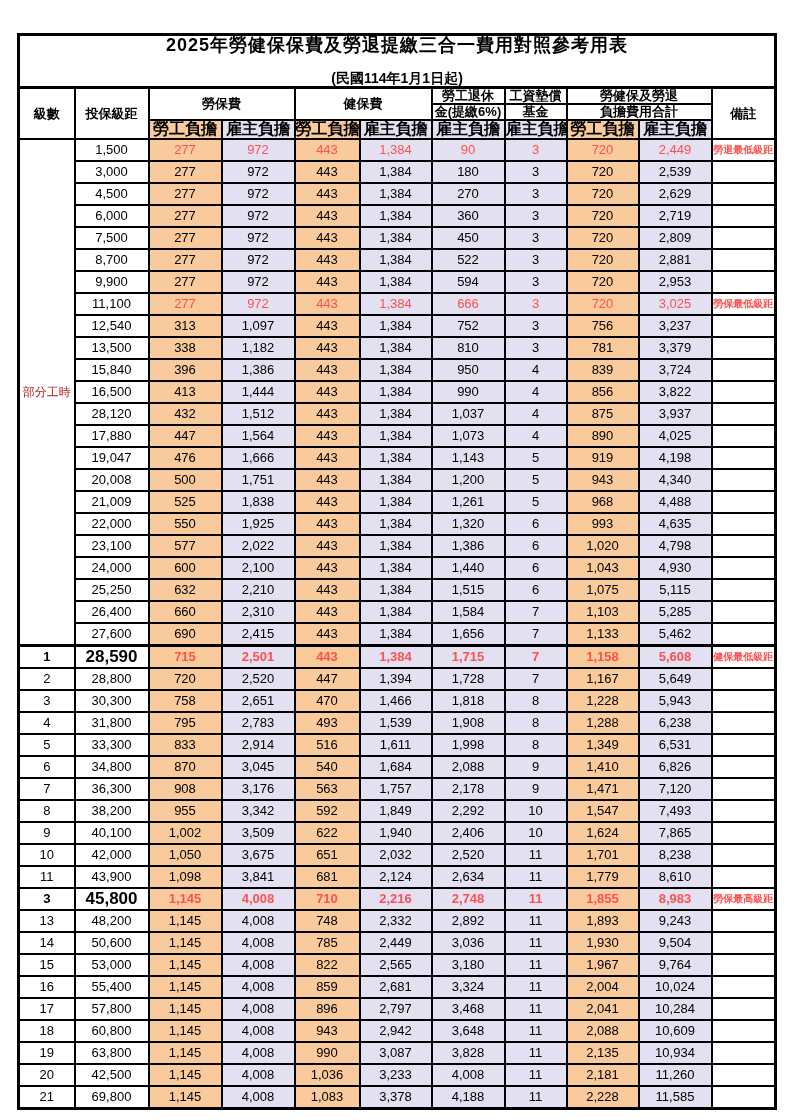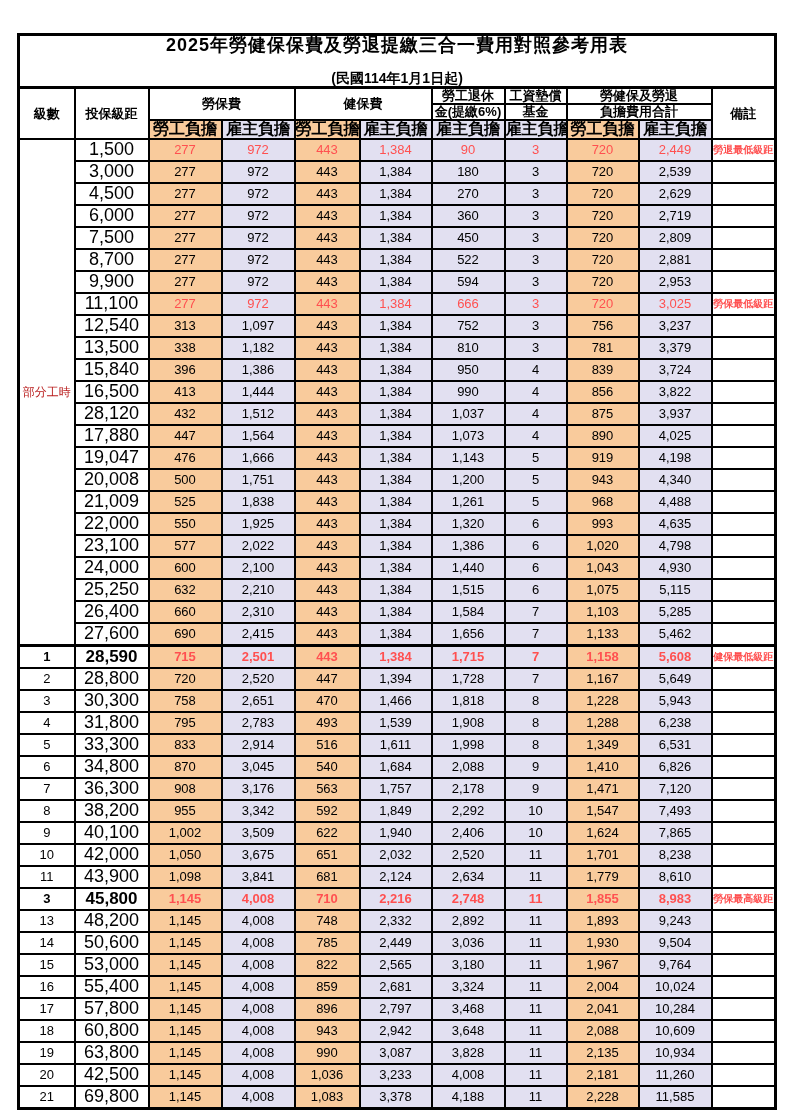--- a/index.html
+++ b/index.html
@@ -23,21 +23,21 @@
   .titlecell{height:50px;border-bottom:3px solid #000;}
   .t1{font-size:18px;font-weight:bold;letter-spacing:1px;}
   .t2{font-size:14px;font-weight:bold;margin-top:16px;}
   .hrow td{height:14px;font-weight:bold;font-size:13px;}
   .hrow.sub td{font-size:16px;height:15px;}
   tbody td{height:20px;}
   .emp{background:#F9CB9C;}
   .er{background:#E2E0F1;}
   .level{font-size:13px;}
   .group{font-size:12px;color:#b91c1c;}
-  .bracket{font-size:18px;}
+  .bracket{font-size:13px;}
   .note{color:#FF5050;font-size:10px;font-weight:bold;padding:0 0;}
   tr.hl td.emp, tr.hl td.er{color:#FF5050;}
   tr.boldrow td{font-weight:bold;}
   tr.boldrow td.bracket{font-size:17px;}
   tr.sep td{border-top:3px solid #000;}
 </style>
 </head>
 <body>
 
 <div class="sheet">

